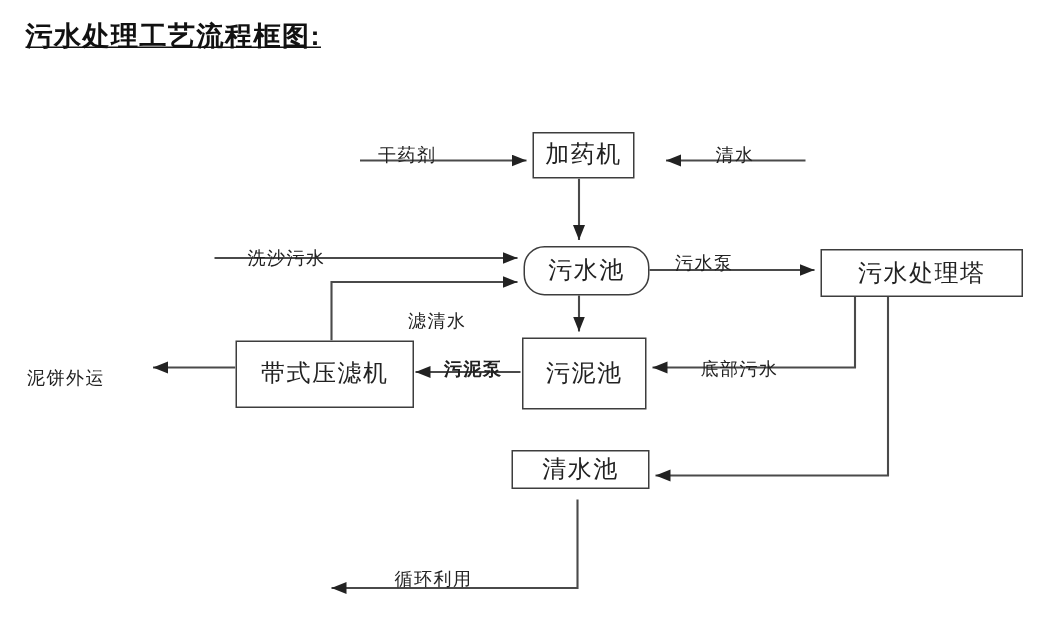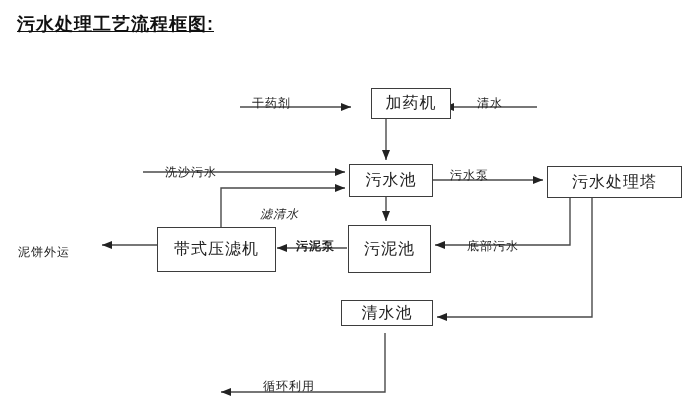--- a/index.html
+++ b/index.html
@@ -11,34 +11,34 @@
   #title{
     position:absolute;left:17px;top:12px;
     font-size:18px;font-weight:bold;letter-spacing:1px;color:#111;text-decoration:underline;
   }
   .node{
     position:absolute;box-sizing:border-box;
     border:1.6px solid #3d3d3d;background:#ffffff;
     display:flex;align-items:center;justify-content:center;
     font-size:16px;letter-spacing:1px;color:#222;
   }
-  .n-dosing{left:355px;top:88px;width:80px;height:31px;margin-left:16px;}
-  .n-sewage{left:349px;top:164px;width:84px;height:33px;}
+  .n-dosing{left:355px;top:88px;width:68px;height:31px;}
+  .n-sewage{left:349px;top:164px;width:84px;height:33px;border-radius:14px;}
   .n-tower{left:547px;top:166px;width:135px;height:32px;font-family:Liberation Serif, serif;}
   .n-sludge{left:348px;top:225px;width:83px;height:48px;justify-content:center;}
   .n-press{left:157px;top:227px;width:119px;height:45px;}
   .n-clean{left:341px;top:300px;width:92px;height:26px;}
   .elabel{
     position:absolute;font-size:12px;letter-spacing:1px;color:#222;white-space:nowrap;margin-top:16px;
   }
   .l-dry{left:252px;top:79px;}
   .l-cw{left:477px;top:79px;}
   .l-sand{left:165px;top:148px;}
   .l-spump{left:450px;top:151px;}
-  .l-filt{left:260px;top:190px;font-style:italic;}
+  .l-filt{left:272px;top:190px;}
   .l-slpump{left:296px;top:222px;font-weight:bold;}
   .l-bottom{left:467px;top:222px;}
   .l-mud{left:18px;top:228px;}
   .l-recycle{left:263px;top:362px;}
   #flow-svg{position:absolute;left:0;top:0;}
   #flow-svg path{fill:none;stroke:#4a4a4a;stroke-width:1.4;}
 </style>
 </head>
 <body>
 

